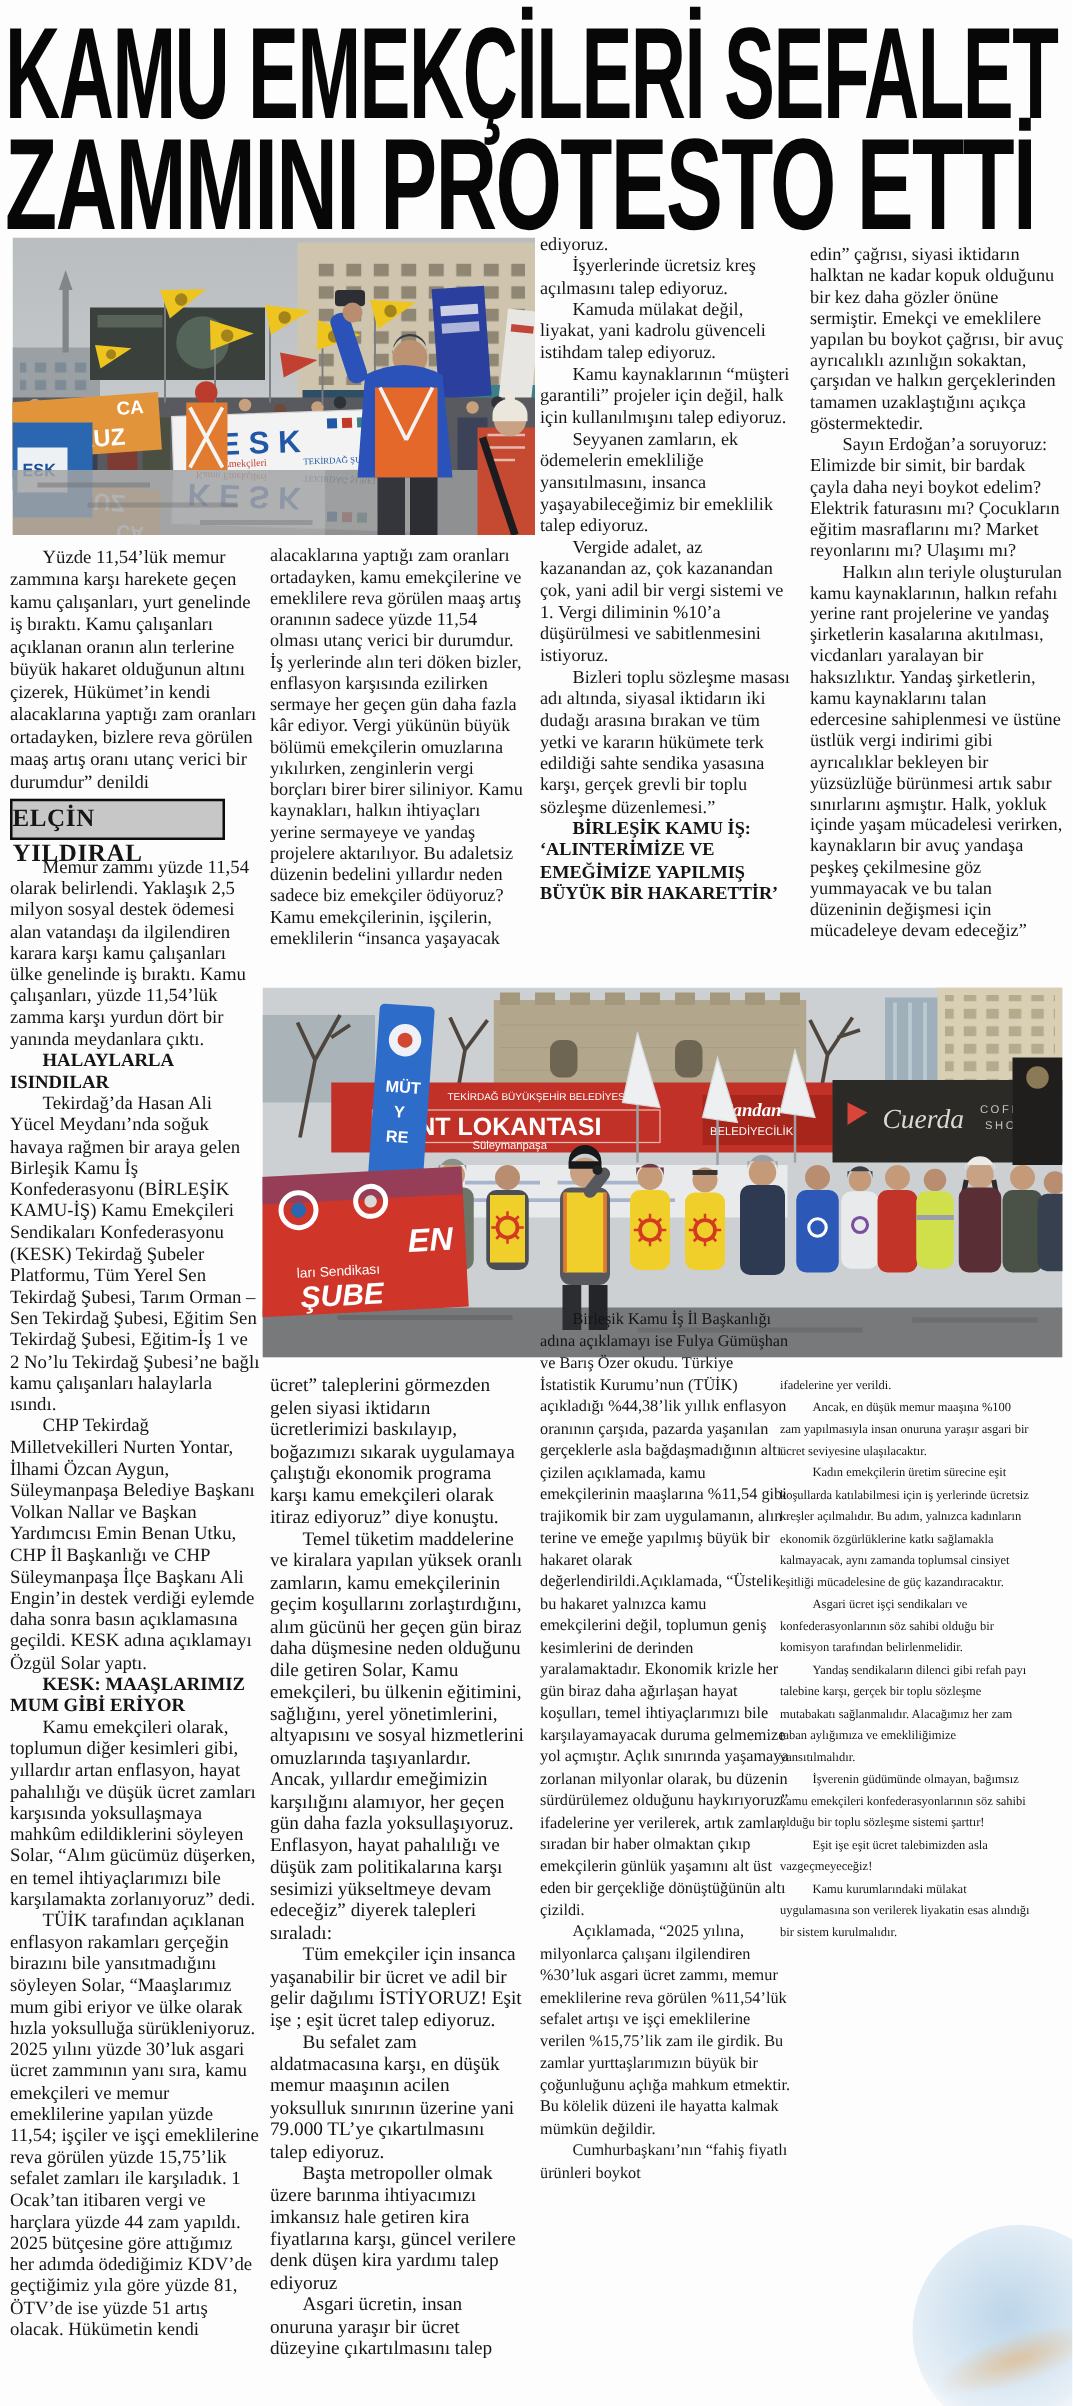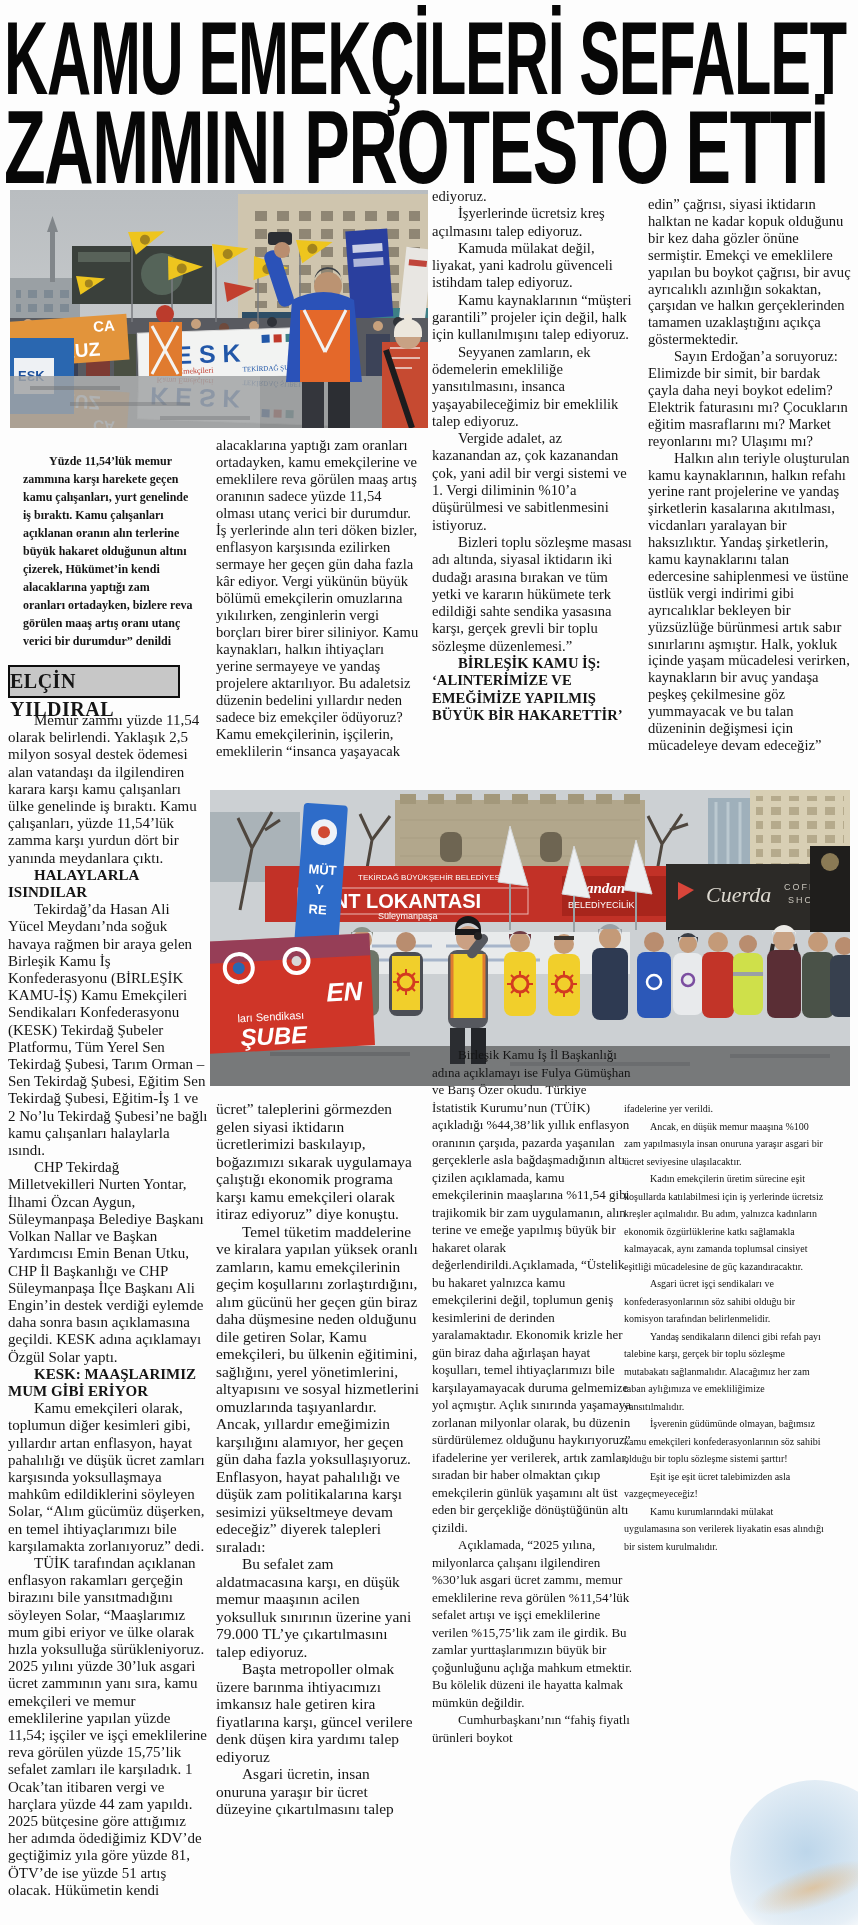--- a/index.html
+++ b/index.html
@@ -9,21 +9,21 @@
   .hl{font-family:"Liberation Sans","DejaVu Sans",sans-serif;font-weight:900;
       font-size:104px;letter-spacing:-2px;fill:#070707}
   .photo{position:absolute;display:block}
   #photo1{left:10px;top:190px}
   #photo2{left:210px;top:790px}
   .col{position:absolute;overflow:hidden;text-align:left}
   .col p{margin:0;text-indent:26px}
   .col p.cont{text-indent:0}
   .col p.sub{font-weight:bold}
   #col1{left:8px;top:437px;width:200px;height:1488px;font-size:15px;line-height:17.2px}
-  .lead{font-weight:bold;font-size:12px;line-height:18px;margin:15px;text-indent:26px}
+  .lead{font-weight:normal;font-size:15px;line-height:18px;margin:0;text-indent:26px}
   .bybox{box-sizing:border-box;width:172px;height:33px;border:2px solid #0d0d0d;background:#c7c7c7;
          margin:4px 0 14px 0;text-align:left;font-weight:bold;font-size:20px;line-height:28px;
          letter-spacing:.5px}
   #col2a{left:216px;top:437px;width:204px;height:353px;font-size:14.6px;line-height:17px}
   #col2b{left:216px;top:1100px;width:204px;height:825px;font-size:15.4px;line-height:17.5px}
   #col3a{left:432px;top:188px;width:201px;height:601px;font-size:14.6px;line-height:17.3px}
   #col3b{left:432px;top:1046px;width:201px;height:823px;font-size:13px;line-height:17.5px}
   #col4a{left:648px;top:196px;width:203px;height:601px;font-size:14.6px;line-height:16.9px}
   #col4b{left:624px;top:1100px;width:203px;height:825px;font-size:10px;line-height:17.5px}
   .wm1{position:absolute;left:730px;top:1780px;width:170px;height:170px;border-radius:50%;
@@ -385,20 +385,21 @@
     <p>TÜİK tarafından açıklanan enflasyon rakamları gerçeğin birazını bile yansıtmadığını söyleyen Solar,  “Maaşlarımız mum gibi eriyor ve ülke olarak hızla yoksulluğa sürükleniyoruz. 2025 yılını yüzde 30’luk asgari ücret zammının yanı sıra, kamu emekçileri ve memur emeklilerine yapılan yüzde 11,54; işçiler ve işçi emeklilerine reva görülen yüzde 15,75’lik sefalet zamları ile karşıladık. 1 Ocak’tan itibaren vergi ve harçlara yüzde 44 zam yapıldı. 2025 bütçesine göre attığımız her adımda ödediğimiz KDV’de geçtiğimiz yıla göre yüzde 81, ÖTV’de ise yüzde 51 artış olacak. Hükümetin kendi</p>
   </div>
 
   <div class="col" id="col2a">
     <p class="cont">alacaklarına yaptığı zam oranları ortadayken, kamu emekçilerine ve emeklilere reva görülen maaş artış oranının sadece yüzde 11,54 olması utanç verici bir durumdur. İş yerlerinde alın teri döken bizler, enflasyon karşısında ezilirken sermaye her geçen gün daha fazla kâr ediyor. Vergi yükünün büyük bölümü emekçilerin omuzlarına yıkılırken, zenginlerin vergi borçları birer birer siliniyor. Kamu kaynakları, halkın ihtiyaçları yerine sermayeye ve yandaş projelere aktarılıyor. Bu adaletsiz düzenin bedelini yıllardır neden sadece biz emekçiler ödüyoruz? Kamu emekçilerinin, işçilerin, emeklilerin “insanca yaşayacak</p>
   </div>
 
   <div class="col" id="col2b">
     <p class="cont">ücret” taleplerini görmezden gelen siyasi iktidarın ücretlerimizi baskılayıp, boğazımızı sıkarak uygulamaya çalıştığı ekonomik programa karşı kamu emekçileri olarak itiraz ediyoruz” diye konuştu.</p>
     <p>Temel tüketim maddelerine ve kiralara yapılan yüksek oranlı zamların,  kamu emekçilerinin geçim koşullarını zorlaştırdığını, alım gücünü her geçen gün biraz daha düşmesine neden olduğunu dile getiren Solar,   Kamu emekçileri, bu ülkenin eğitimini, sağlığını, yerel yönetimlerini, altyapısını ve sosyal hizmetlerini omuzlarında taşıyanlardır. Ancak, yıllardır emeğimizin karşılığını alamıyor, her geçen gün daha fazla yoksullaşıyoruz. Enflasyon, hayat pahalılığı ve düşük zam politikalarına karşı sesimizi yükseltmeye devam edeceğiz” diyerek talepleri sıraladı:</p>
+    <p>Tüm emekçiler için insanca yaşanabilir bir ücret ve adil bir gelir dağılımı İSTİYORUZ! Eşit işe ; eşit ücret talep ediyoruz.</p>
     <p>Bu sefalet zam aldatmacasına karşı, en düşük memur maaşının acilen yoksulluk sınırının üzerine yani 79.000 TL’ye çıkartılmasını talep ediyoruz.</p>
     <p>Başta metropoller olmak üzere barınma ihtiyacımızı imkansız hale getiren kira fiyatlarına karşı, güncel verilere denk düşen kira yardımı talep ediyoruz</p>
     <p>Asgari ücretin, insan onuruna yaraşır bir ücret düzeyine çıkartılmasını talep</p>
   </div>
 
   <div class="col" id="col3a">
     <p class="cont">ediyoruz.</p>
     <p>İşyerlerinde ücretsiz kreş açılmasını talep ediyoruz.</p>
     <p>Kamuda mülakat değil, liyakat, yani kadrolu güvenceli istihdam talep ediyoruz.</p>
     <p>Kamu kaynaklarının “müşteri garantili” projeler için değil, halk için kullanılmışını talep ediyoruz.</p>

